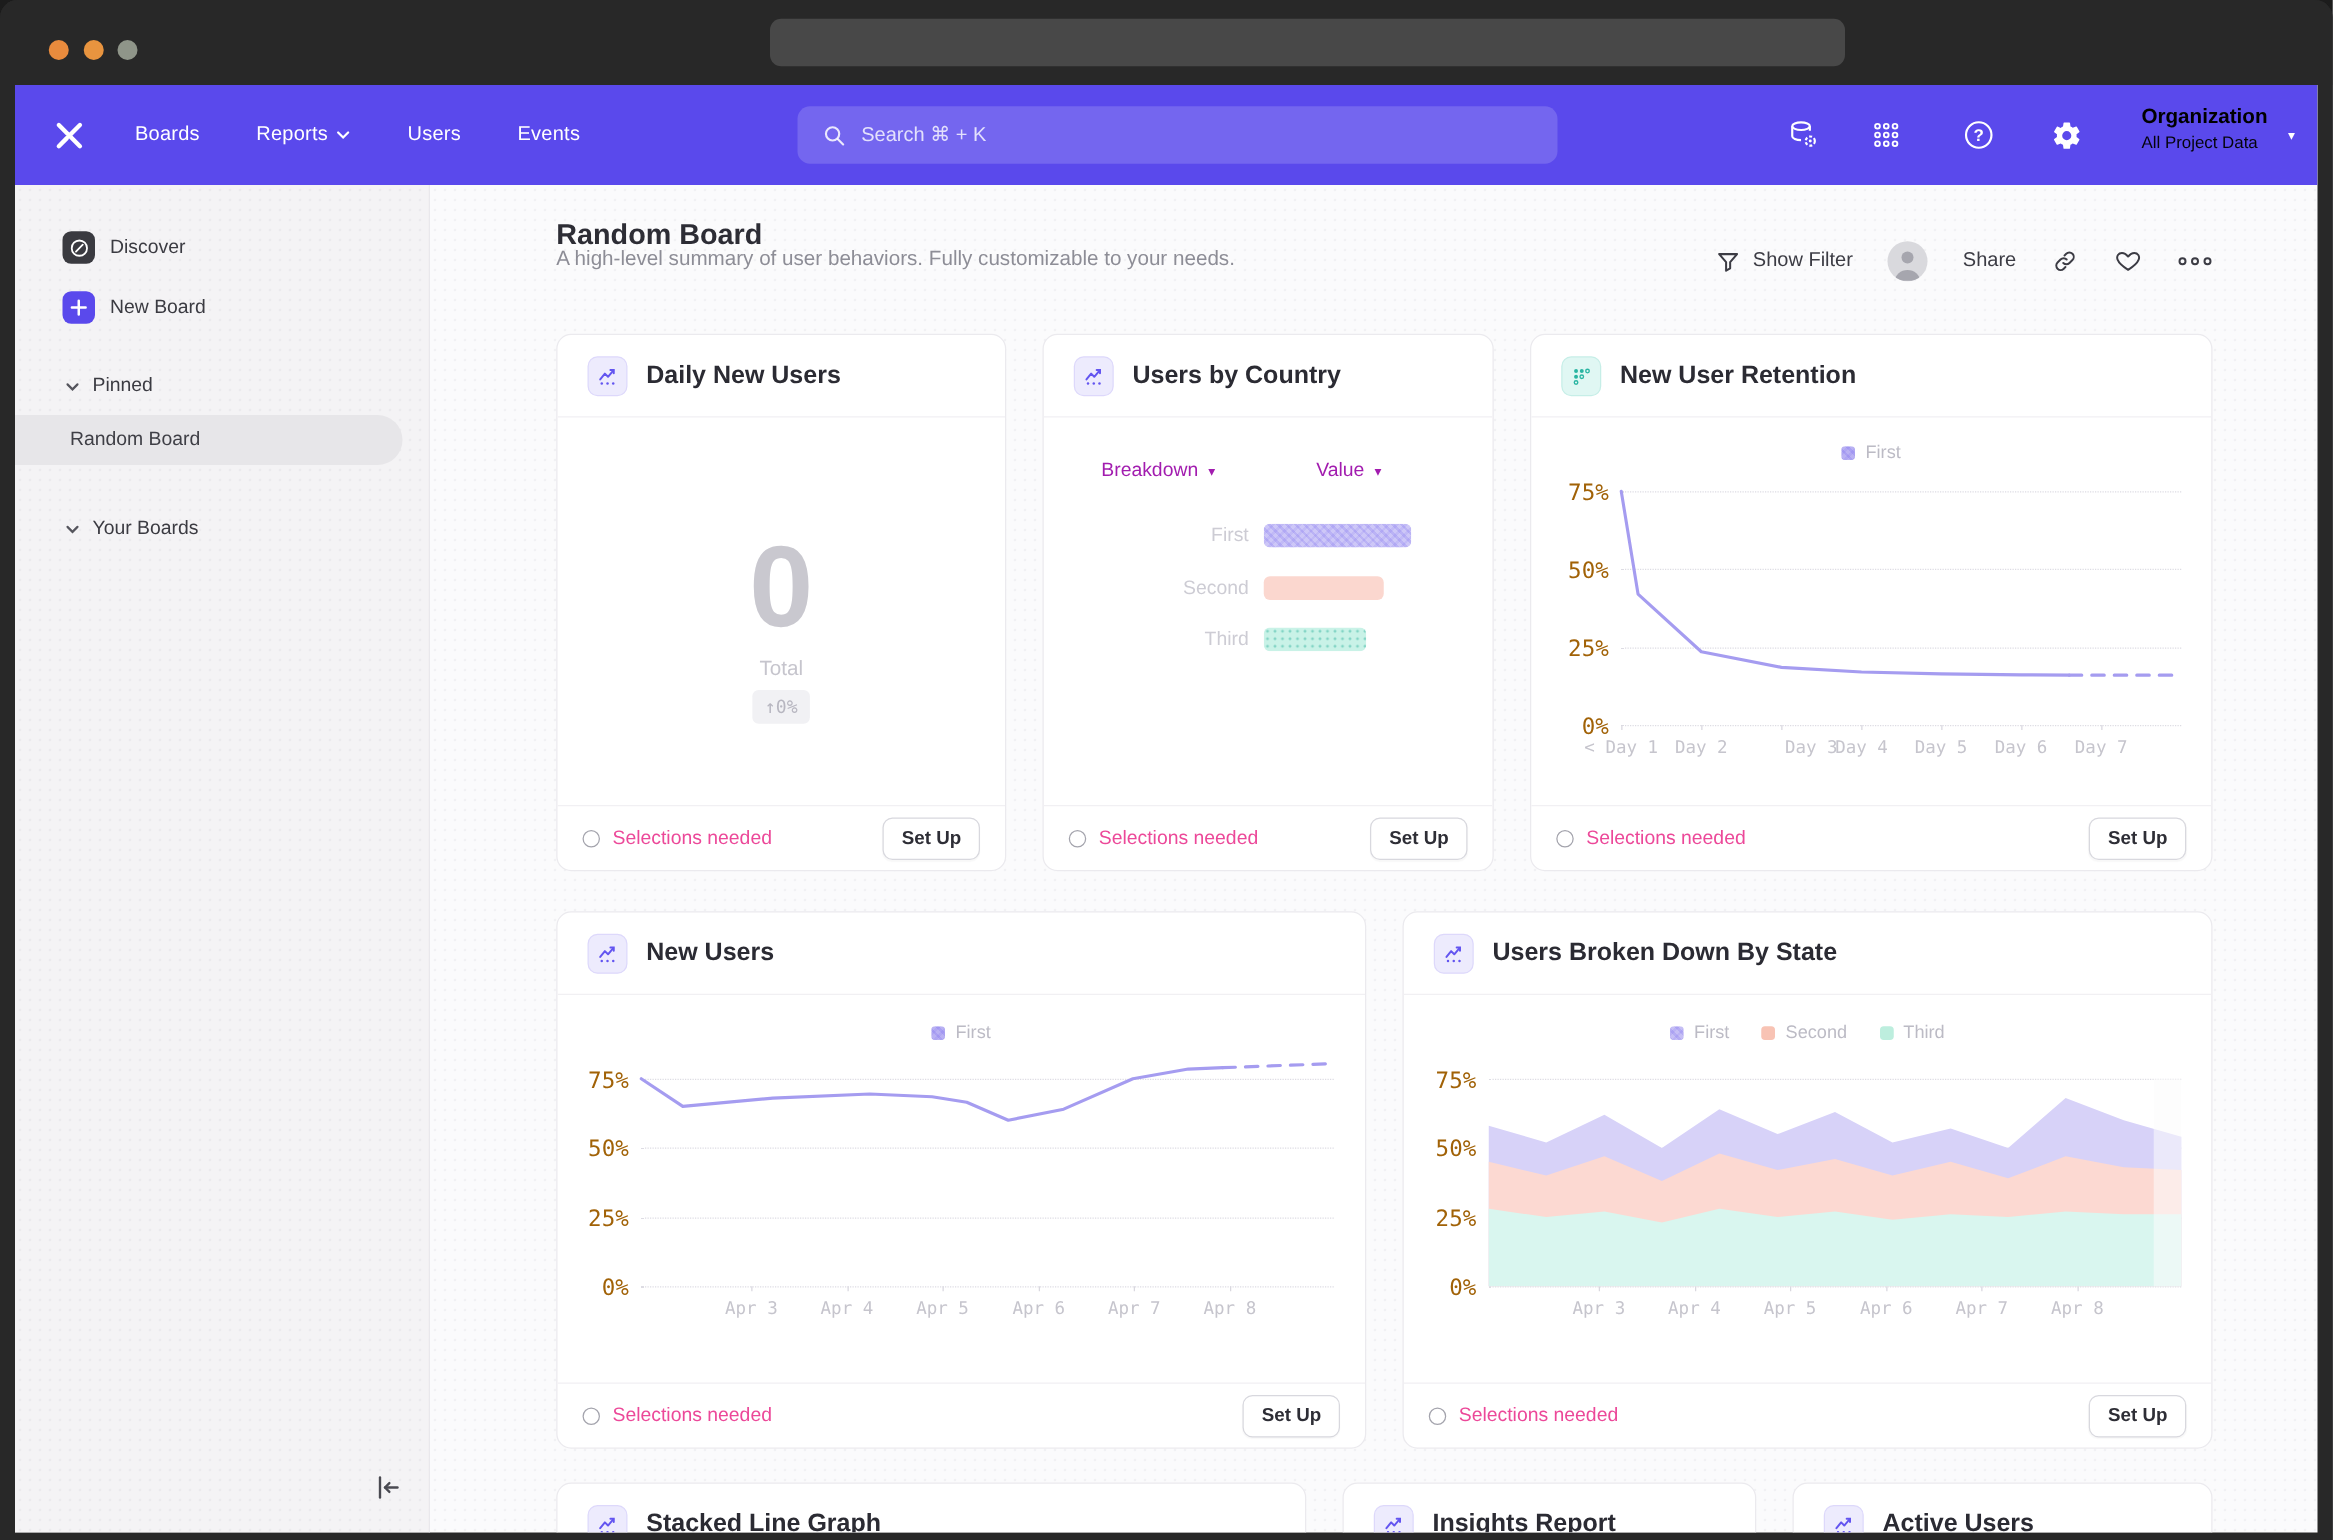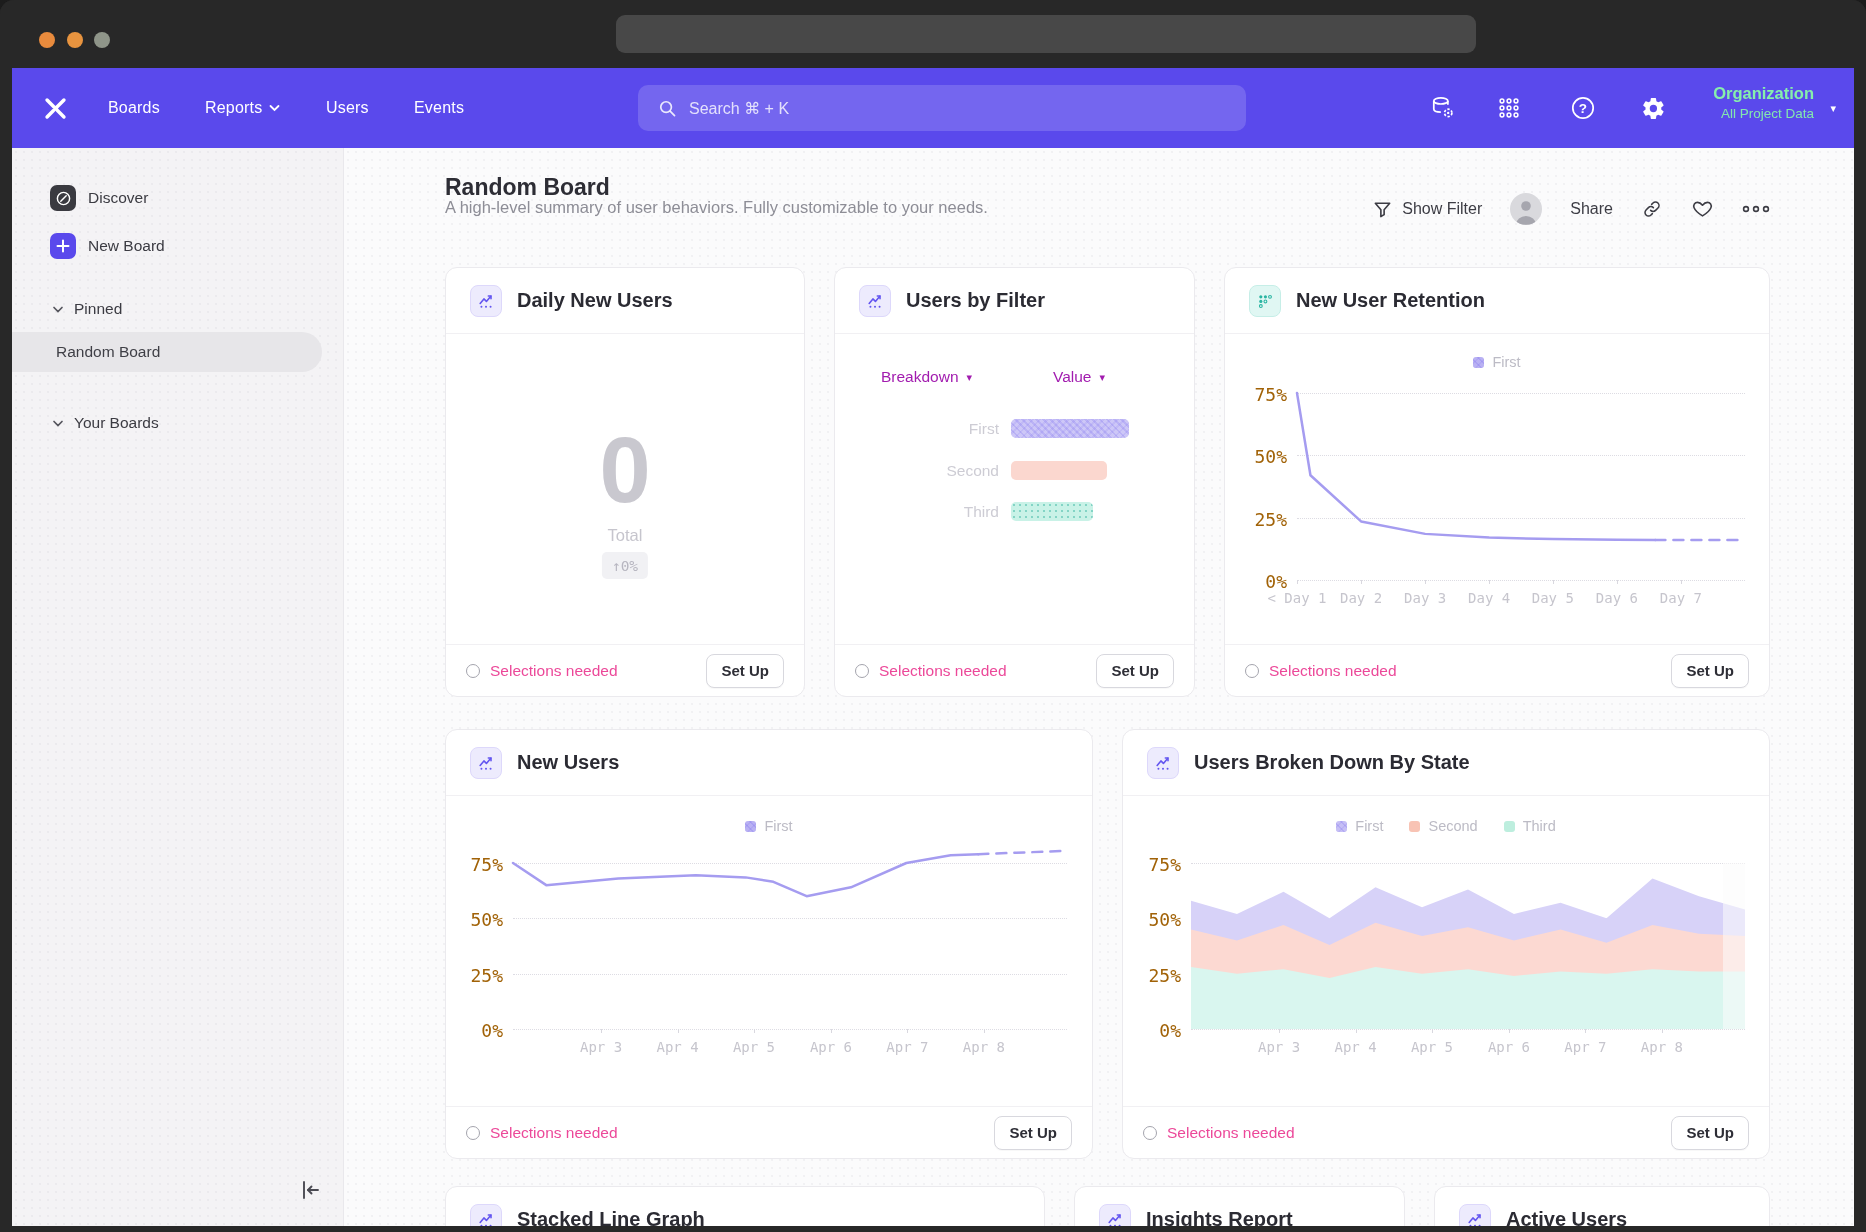--- a/index.html
+++ b/index.html
@@ -10,21 +10,21 @@
   .tl { position:absolute; top:32px; width:16px; height:16px; border-radius:50%; }
   .urlbar { position:absolute; left:616px; top:15px; width:860px; height:38px; border-radius:9px; background:#484848; }
   
   .app { position:absolute; left:12px; right:12px; top:68px; bottom:6px; background:#fbfbfc; overflow:hidden; }
   
   .nav { position:absolute; left:0; right:0; top:0; height:80px; background:#5a49ec; }
   .nav-item { position:absolute; top:0; height:80px; display:flex; align-items:center; color:#fff; font-size:16px; font-weight:500; letter-spacing:.2px; cursor:pointer; }
   .search { position:absolute; left:626px; top:17px; width:608px; height:46px; border-radius:10px; background:rgba(255,255,255,.16); display:flex; align-items:center; padding-left:20px; gap:12px; }
   .search span { color:rgba(255,255,255,.8); font-size:16px; }
   .navicon { position:absolute; top:24px; width:32px; height:32px; display:flex; align-items:center; justify-content:center; cursor:pointer; }
-  .org { position:absolute; right:40px; top:14px; text-align:right; color:#86efac; cursor:pointer; }
+  .org { position:absolute; right:40px; top:14px; text-align:left; color:#000000; cursor:pointer; }
   .org .o1 { font-size:16.5px; font-weight:700; line-height:1.45; }
   .org .o2 { font-size:13.5px; font-weight:400; opacity:.95; }
   .org-caret { position:absolute; right:18px; top:34px; color:#fff; font-size:11px; }
   
   .sidebar { position:absolute; left:0; top:80px; bottom:0; width:332px; background:#f4f3f5; border-right:1px solid #e9e8ec; }
   .texture { background-image:radial-gradient(circle, rgba(60,60,90,.05) 1px, transparent 1.3px); background-size:8px 8px; }
   .side-row { position:absolute; left:0; width:100%; height:40px; display:flex; align-items:center; cursor:pointer; color:#3b3b42; font-size:15.5px; font-weight:500; }
   .sq-icon { width:26px; height:26px; border-radius:7px; display:flex; align-items:center; justify-content:center; margin:0 12px 0 38px; }
   .sec-head { position:absolute; left:40px; display:flex; align-items:center; gap:10px; color:#3b3b42; font-size:15.5px; font-weight:500; cursor:pointer; }
   .pill { position:absolute; left:0; width:310px; height:40px; background:#e7e6e9; border-radius:0 20px 20px 0; display:flex; align-items:center; padding-left:44px; font-size:15.5px; color:#3f3f46; cursor:pointer; }
@@ -262,21 +262,21 @@
         <div class="card-head">
           <span class="chart-ic">
             <svg width="20" height="20" viewBox="0 0 24 24" fill="none">
                 <polyline points="5,15 9.5,9.5 12.5,12.5 17.5,6.5" stroke="#6355f0" stroke-width="1.9" stroke-linejoin="round" stroke-linecap="round"></polyline>
                 <path d="M14.8 6 H18 V9.2" stroke="#6355f0" stroke-width="1.9" fill="none" stroke-linecap="round"></path>
                 <circle cx="6.5" cy="19" r="1.2" fill="#6355f0"></circle>
                 <circle cx="12" cy="19" r="1.2" fill="#6355f0"></circle>
                 <circle cx="17.5" cy="19" r="1.2" fill="#6355f0"></circle>
               </svg>
           </span>
-          <span class="card-title">Users by Filter</span>
+          <span class="card-title">Users by Country</span>
         </div>
         <div class="dd" style="left:46px">
             <span>Breakdown</span>
             <span style="font-size:11px">▾</span>
           </div>
         <div class="dd" style="left:218px">
             <span>Value</span>
             <span style="font-size:11px">▾</span>
           </div>
         <div>
@@ -322,21 +322,21 @@
             <div class="gridline" style="top: 62.3333px;"></div>
             <div class="ytick" style="top: 53.3333px;">50%</div>
             <div class="gridline" style="top: 124.667px;"></div>
             <div class="ytick" style="top: 115.667px;">25%</div>
             <div class="gridline" style="top: 187px;"></div>
             <div class="ytick" style="top: 178px;">0%</div>
             <div class="xtick" style="left: -45px; top: 197px;">&lt; Day 1</div>
             <div class="xmark" style="left: 0px; top: 187px;"></div>
             <div class="xtick" style="left: 19.064px; top: 197px;">Day 2</div>
             <div class="xmark" style="left: 64.064px; top: 187px;"></div>
-            <div class="xtick" style="left: 83.128px; top: 197px;">Day 3</div>
+            <div class="xtick" style="left: 83.128px; top: 197px; text-align: right;">Day 3</div>
             <div class="xmark" style="left: 128.128px; top: 187px;"></div>
             <div class="xtick" style="left: 147.192px; top: 197px;">Day 4</div>
             <div class="xmark" style="left: 192.192px; top: 187px;"></div>
             <div class="xtick" style="left: 210.808px; top: 197px;">Day 5</div>
             <div class="xmark" style="left: 255.808px; top: 187px;"></div>
             <div class="xtick" style="left: 274.872px; top: 197px;">Day 6</div>
             <div class="xmark" style="left: 319.872px; top: 187px;"></div>
             <div class="xtick" style="left: 338.936px; top: 197px;">Day 7</div>
             <div class="xmark" style="left: 383.936px; top: 187px;"></div>
             <svg width="448" height="187" viewBox="0 0 448 187">

